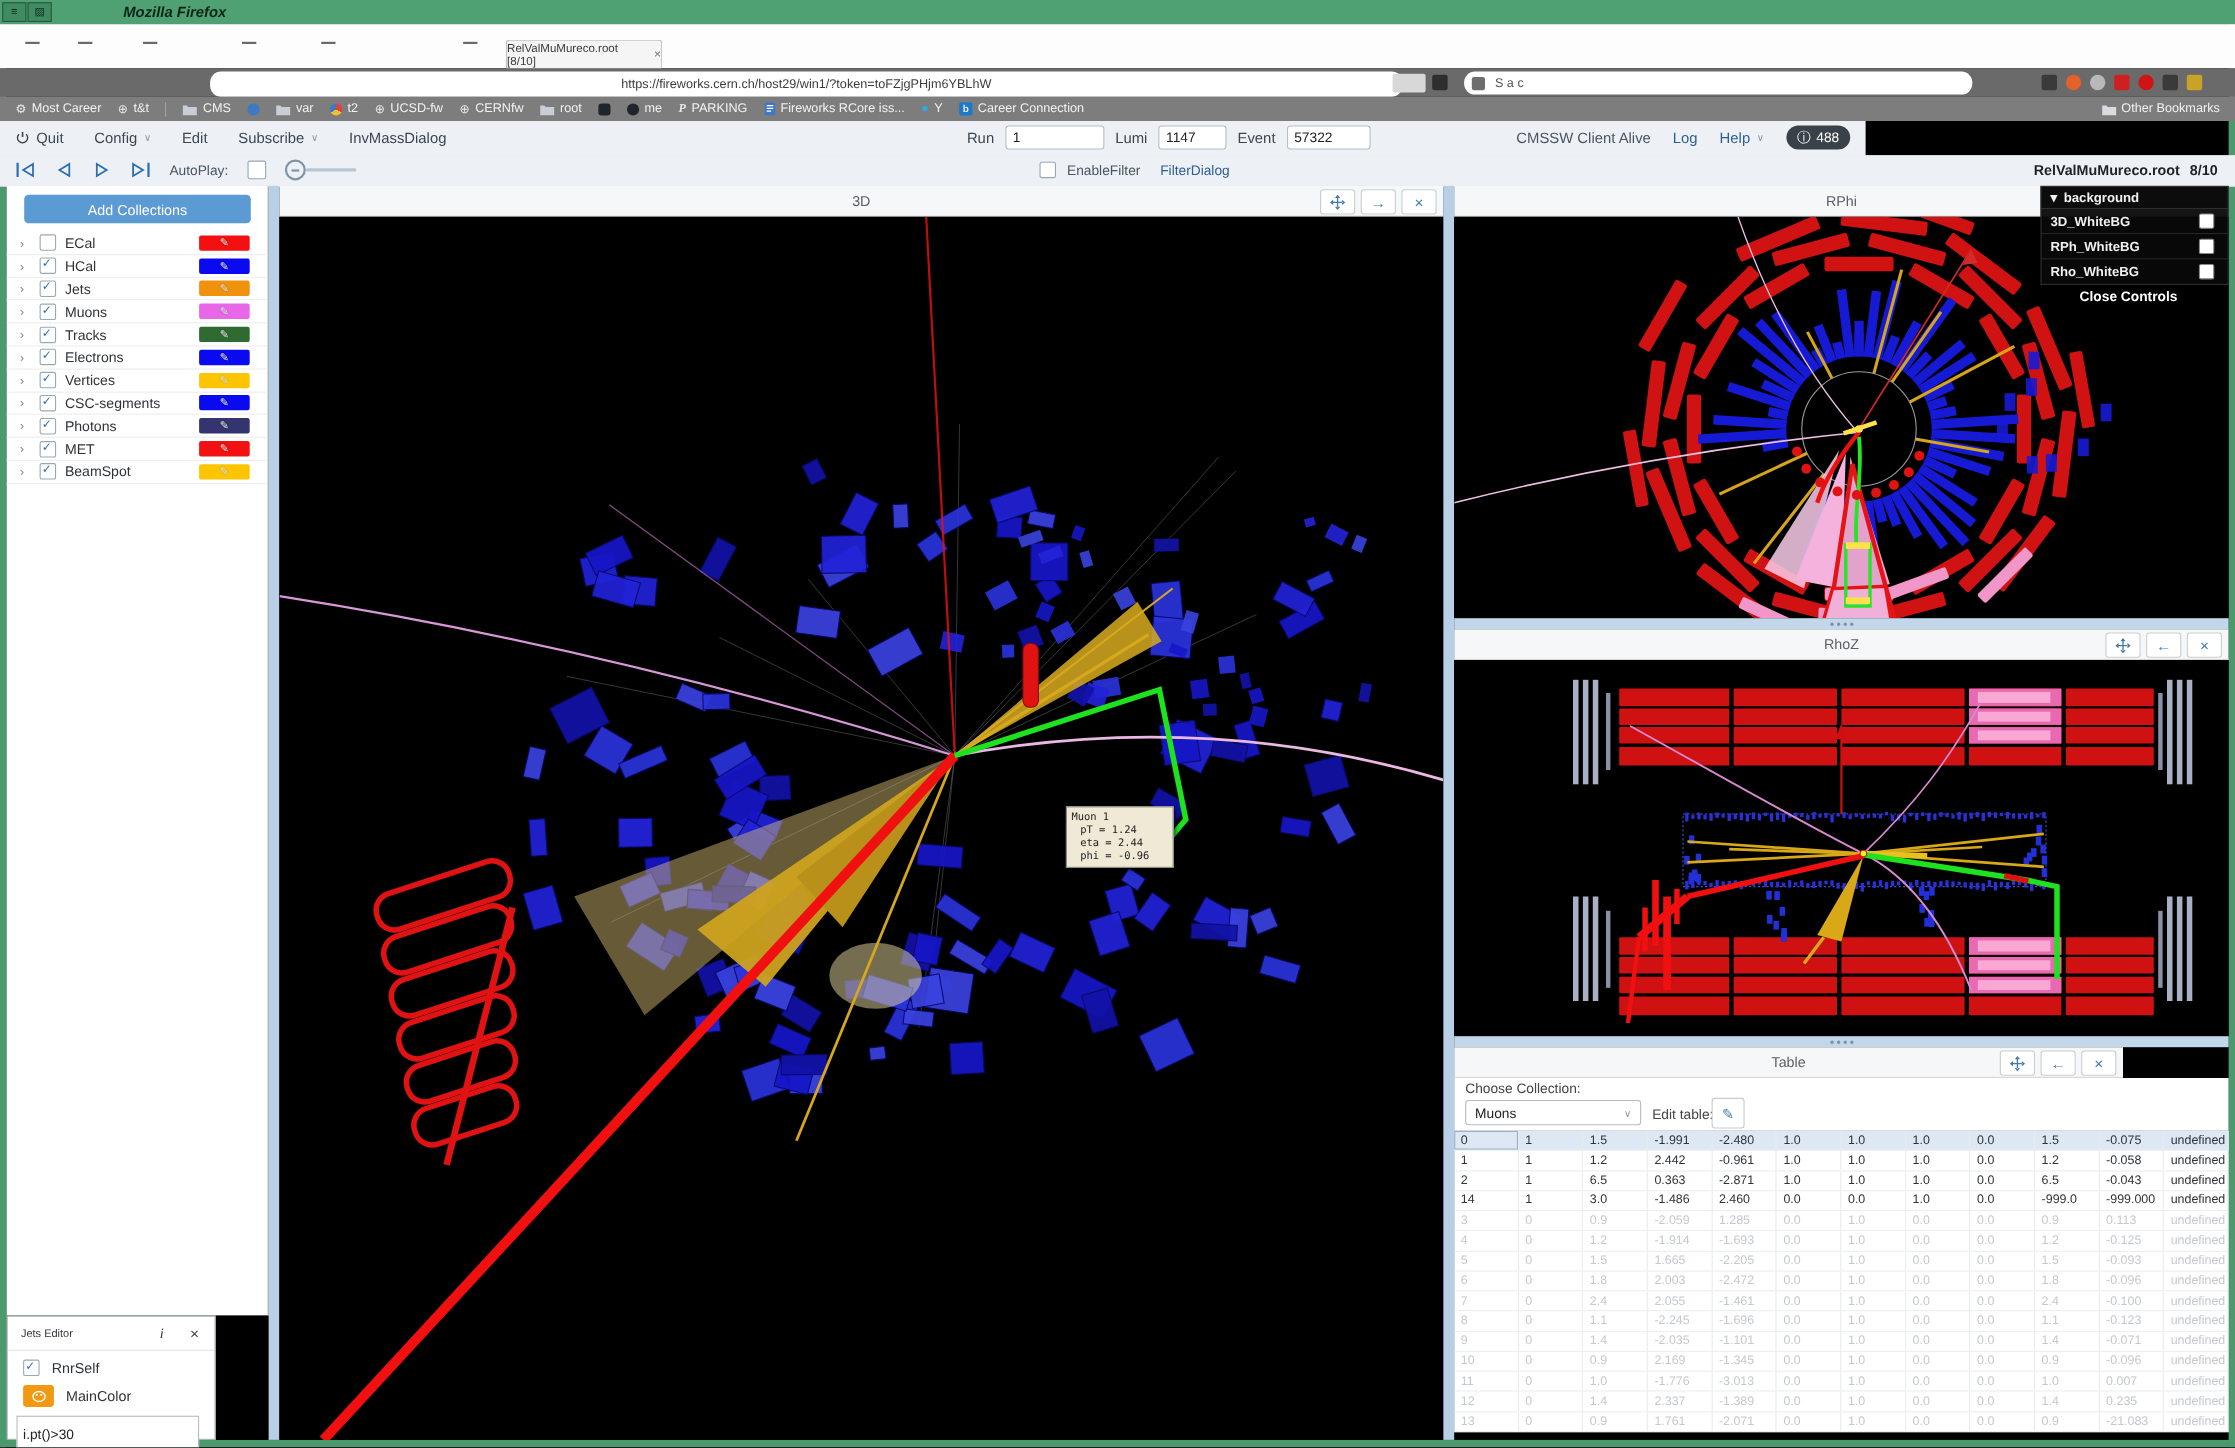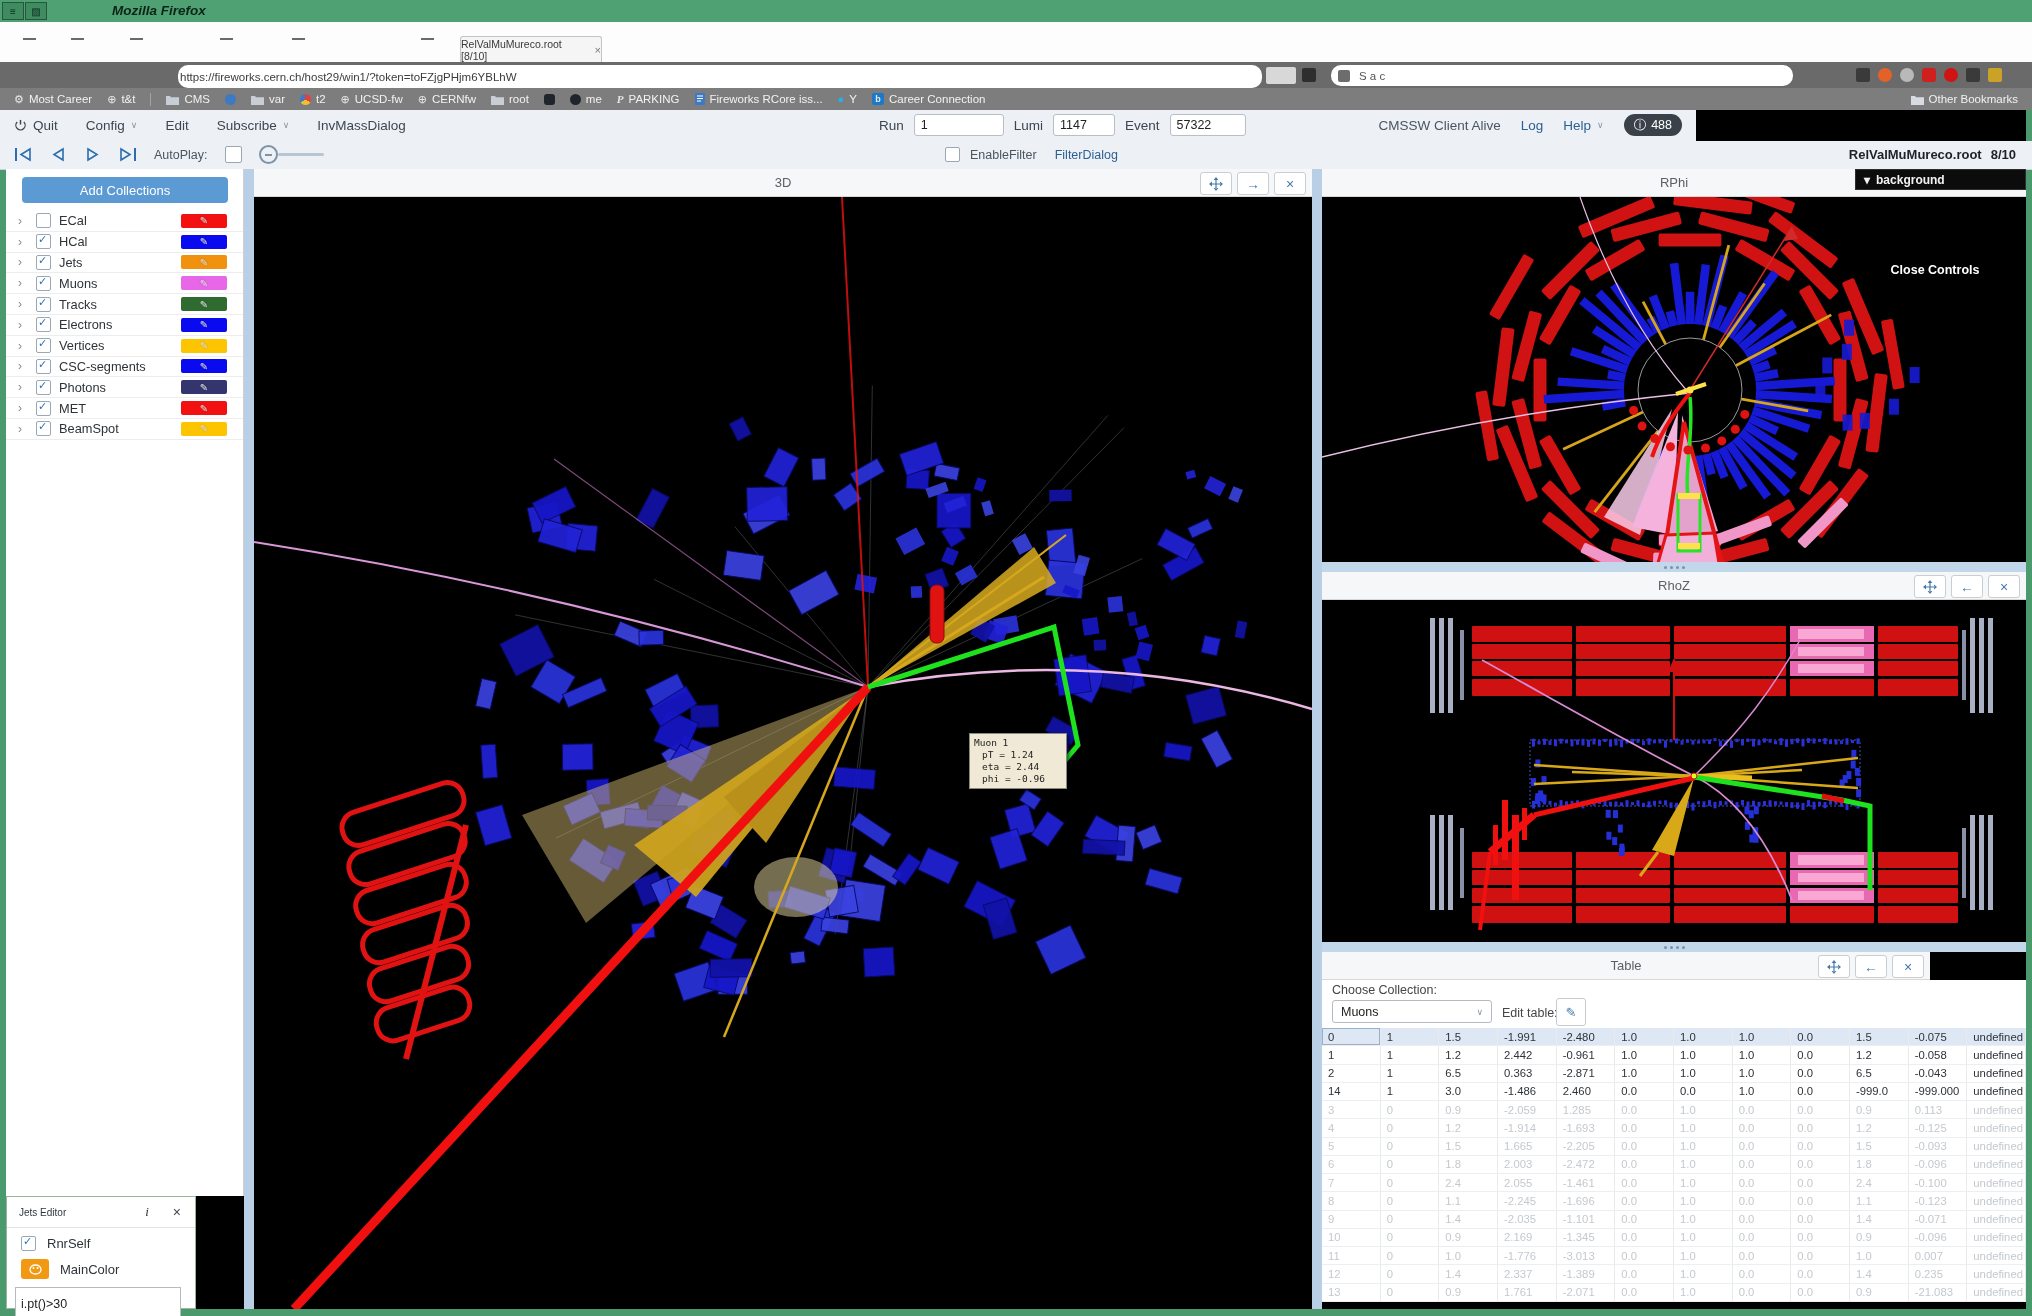--- a/index.html
+++ b/index.html
@@ -9,21 +9,21 @@
   .titlebar{left:0;top:0;width:2032px;height:22px;background:#4fa173;border-bottom:1px solid #2c6b4a}
   .winbtn{width:20px;height:16px;top:2px;background:#3f8c60;border:1px solid #26573d;color:#0c2a1c;font-size:10px;display:flex;align-items:center;justify-content:center}
   .wintitle{left:112px;top:3px;font-weight:bold;font-style:italic;font-size:13.5px;color:#0b2418}
   .frame{background:#4a9a6d}
   
   .menubar{left:0;top:22px;width:2032px;height:40px;background:#fdfdfd}
   .mdash{top:16px;width:13px;height:2px;background:#6a6a6a}
   .tab{left:460px;top:36px;width:140px;height:26px;background:#f5f5f5;border:1px solid #c4c4c4;border-bottom:none;border-radius:3px 3px 0 0;display:flex;align-items:center;justify-content:center;gap:7px;font-size:10.5px;color:#3a3a3a}
   .tabx{color:#777;font-size:11px}
   .navbar{left:0;top:62px;width:2032px;height:26px;background:#6a6a6a}
-  .urlbar{left:178px;top:65px;width:1080px;height:21px;background:#fff;border-radius:10px;border:none;font-size:11.5px;color:#3c3c3c;font-family:"Liberation Sans",sans-serif;outline:none}
+  .urlbar{left:191px;top:65px;width:1080px;height:21px;background:#fff;border-radius:10px;border:none;text-align:center;font-size:11.5px;color:#3c3c3c;font-family:"Liberation Sans",sans-serif;outline:none}
   .graybtn{left:1266px;top:67px;width:30px;height:17px;background:#d8d8d8;border-radius:2px}
   .tinysq{left:1302px;top:68px;width:14px;height:14px;background:#2e2e2e;border-radius:2px}
   .searchbar{left:1331px;top:65px;width:455px;height:21px;background:#fff;border-radius:10px;display:flex;align-items:center;gap:7px;padding-left:7px}
   .searchicon{width:12px;height:12px;background:#6d6d6d;border-radius:2px;flex:0 0 auto}
   .searchtxt{border:none;outline:none;font-size:11.5px;color:#555;width:380px;font-family:"Liberation Sans",sans-serif}
   .navicons{right:30px;top:68px;display:flex;gap:8px;align-items:center}
   .nico{width:14px;height:14px}
   .bookmarks{left:0;top:88px;width:2032px;height:22px;background:#7d7d7d;display:flex;align-items:center;gap:15px;padding-left:14px;box-sizing:border-box}
   .bmitem{display:flex;align-items:center;gap:5px;font-size:11.5px;color:#f2f2f2;white-space:nowrap}
   .bmdiv{width:1px;height:13px;background:#a2a2a2}
@@ -753,20 +753,34 @@
           <circle cx="422.8127274585561" cy="217.404198584548" r="4.5" fill="#e01212"></circle>
           <circle cx="368" cy="193" r="3.5" fill="#ffe24a"></circle>
           <line x1="354" y1="197" x2="384" y2="187" stroke="#ffe24a" stroke-width="4"></line>
         </g>
       </svg>
   </div>
   <div class="abs ctrlpanel">
     <div class="ctrlhead">
         <span>▾</span>
         <span>background</span>
+      </div>
+    <div id="ctrlrows">
+        <div class="ctrlrow">
+          <span>3D_WhiteBG</span>
+          <span class="ctrlcb"></span>
+        </div>
+        <div class="ctrlrow">
+          <span>RPh_WhiteBG</span>
+          <span class="ctrlcb"></span>
+        </div>
+        <div class="ctrlrow">
+          <span>Rho_WhiteBG</span>
+          <span class="ctrlcb"></span>
+        </div>
       </div>
   </div>
   <div class="abs ctrlclose">Close Controls</div>
   <div class="abs hsplit" style="top:562px">
       <i></i>
       <i></i>
       <i></i>
       <i></i>
     </div>
 

